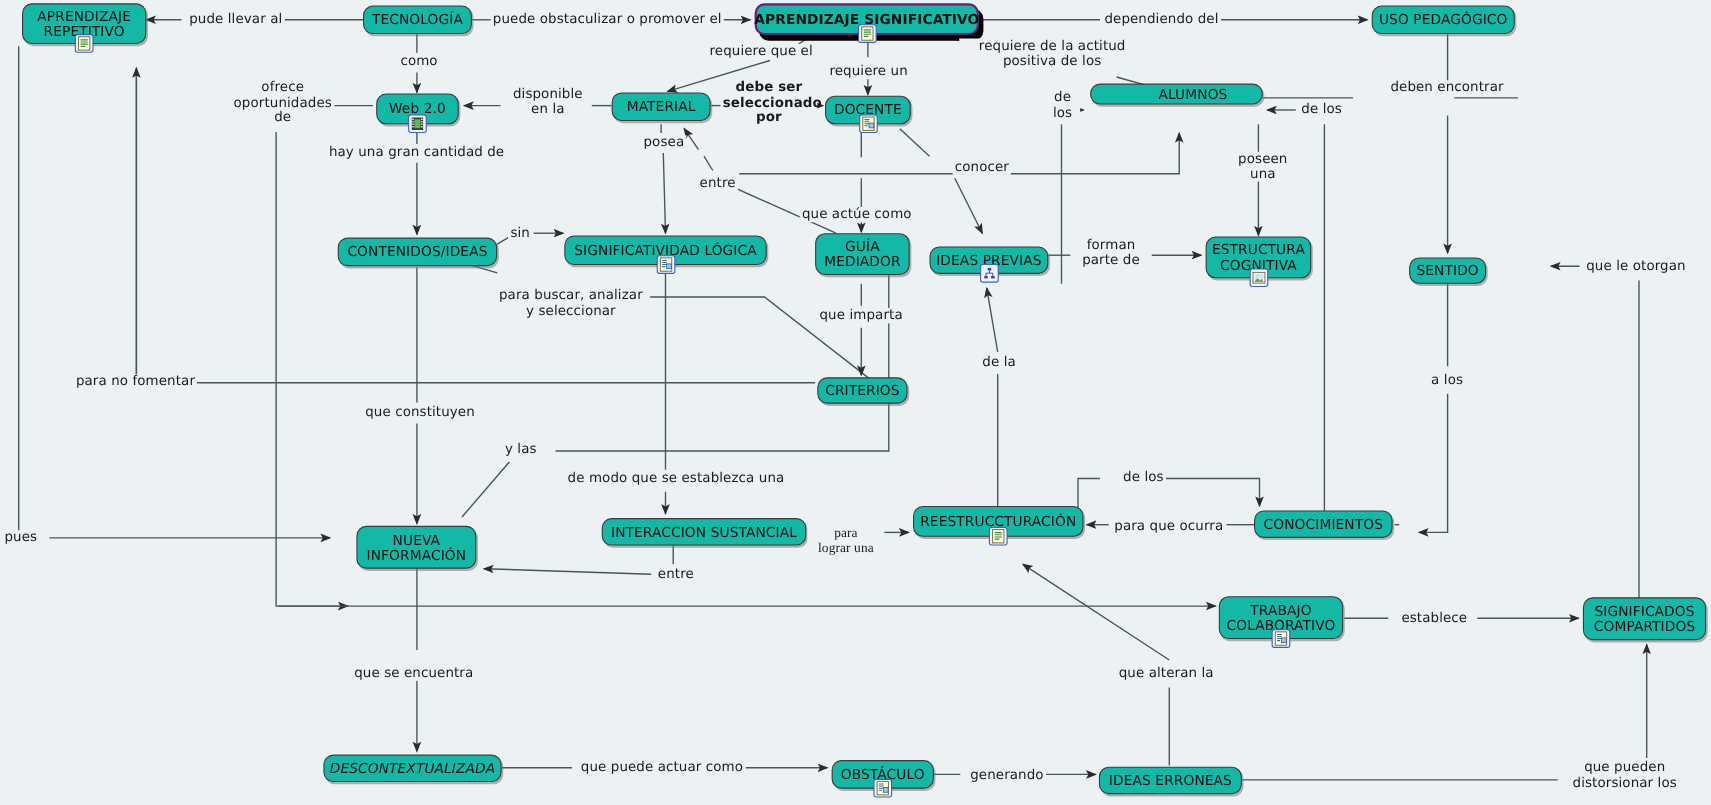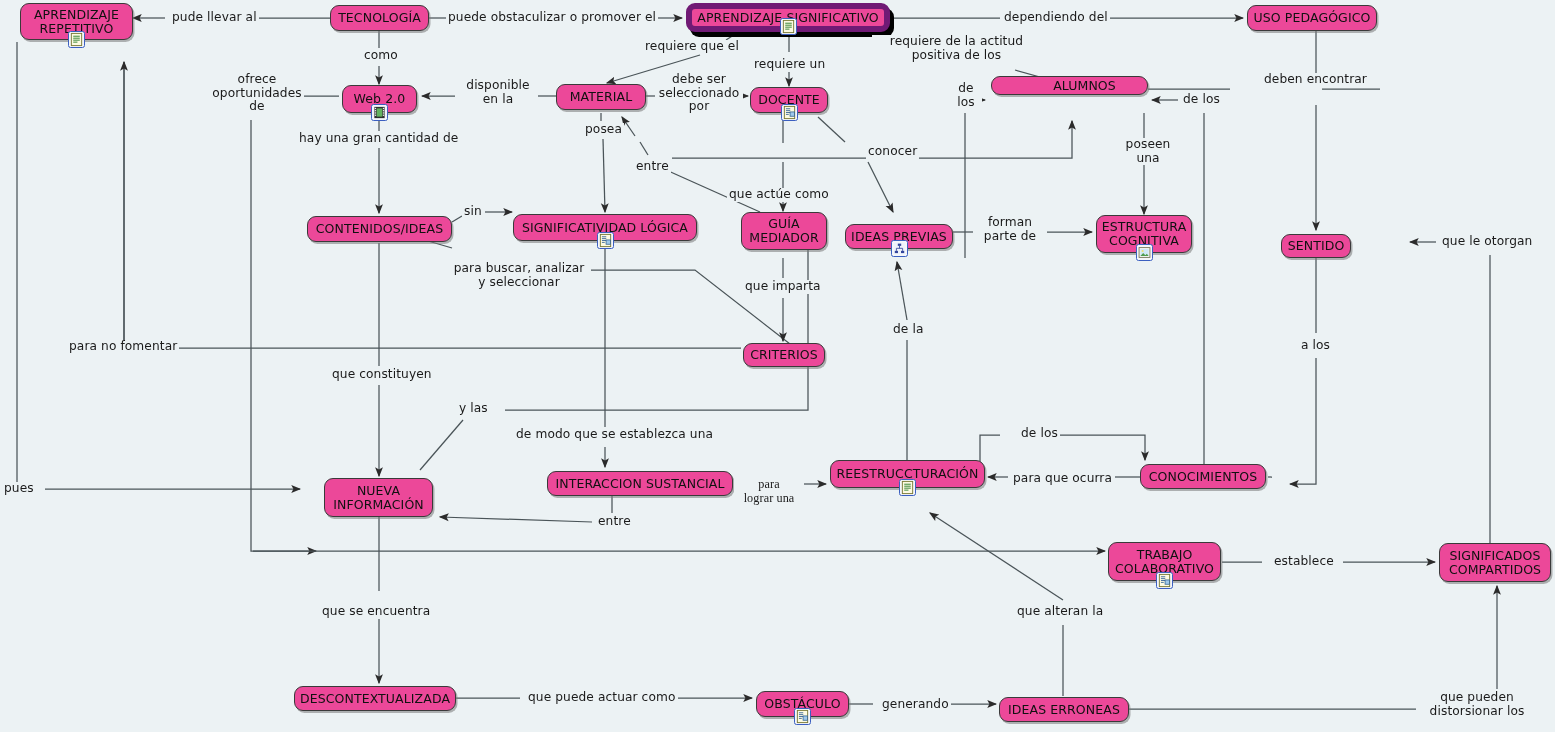--- a/index.html
+++ b/index.html
@@ -26,39 +26,40 @@
   }
   #node-layer, #label-layer {
     position: absolute;
     left: 0; top: 0;
     width: 1555px;
     height: 732px;
   }
   .node {
     position: absolute;
     box-sizing: border-box;
-    background: #ec4899;
+    background: #14b8a6;
     border: 1.2px solid #3a3a3a;
     border-radius: 9px;
     color: #111;
     font-size: 12.5px;
     line-height: 14px;
     text-align: center;
     display: flex;
     align-items: center;
     justify-content: center;
     padding: 2px 7px;
     box-shadow: 1.5px 2px 0 rgba(120,120,120,0.55);
     white-space: nowrap;
     letter-spacing: 0.1px;
   }
   .node.two-line { line-height: 14px; white-space: normal; }
   .node.focus {
-    border: 6px solid #701a75;
+    border: 2px solid #701a75;
     box-shadow: 4px 5px 0 #000;
+    font-weight: bold;
   }
   .node .ntext { display: block; }
 
   .badge {
     position: absolute;
     width: 17px;
     height: 17px;
     left: 50%;
     margin-left: -8.5px;
     bottom: -9px;
@@ -442,21 +443,21 @@
       </span>
     </div>
 
     <div class="node two-line" style="left:1439px; top:543px; width:112px; height:39px;">
       <span>
         <span class="ntext">SIGNIFICADOS</span>
         <span class="ntext">COMPARTIDOS</span>
       </span>
     </div>
 
-    <div class="node" style="left:294px; top:686px; width:162px; height:25px;">
+    <div class="node" style="left:294px; top:686px; width:162px; height:25px;font-style:italic;">
       <span class="ntext">DESCONTEXTUALIZADA</span>
     </div>
 
     <div class="node" style="left:756px; top:691px; width:93px; height:26px;">
       <span class="ntext">OBSTÁCULO</span>
       <span class="badge">
         <svg viewBox="0 0 16 16">
             <rect x="2.5" y="1.5" width="11" height="13" fill="#fdfbe2" stroke="#7a7a35" stroke-width="1"></rect>
             <g stroke="#3f6a9a" stroke-width="1">
               <path d="M4.2 4h4.6"></path>
@@ -489,21 +490,21 @@
     </div>
     <div class="elabel ml" style="left:210px; top:73px; width:90px;">
       <span>ofrece</span><br>
       <span>oportunidades</span><br>
       <span>de</span>
     </div>
     <div class="elabel ml" style="left:458px; top:79px; width:76px;">
       <span>disponible</span><br>
       <span>en la</span>
     </div>
-    <div class="elabel ml" style="left:655px; top:73px; width:84px;">
+    <div class="elabel ml" style="left:655px; top:73px; width:84px;font-weight:bold;">
       <span>debe ser</span><br>
       <span>seleccionado</span><br>
       <span>por</span>
     </div>
     <div class="elabel ml" style="left:950px; top:82px; width:28px;">
       <span>de</span><br>
       <span>los</span>
     </div>
     <div class="elabel" style="left:1262px; top:73px;">deben encontrar</div>
     <div class="elabel" style="left:1181px; top:93px;">de los</div>

